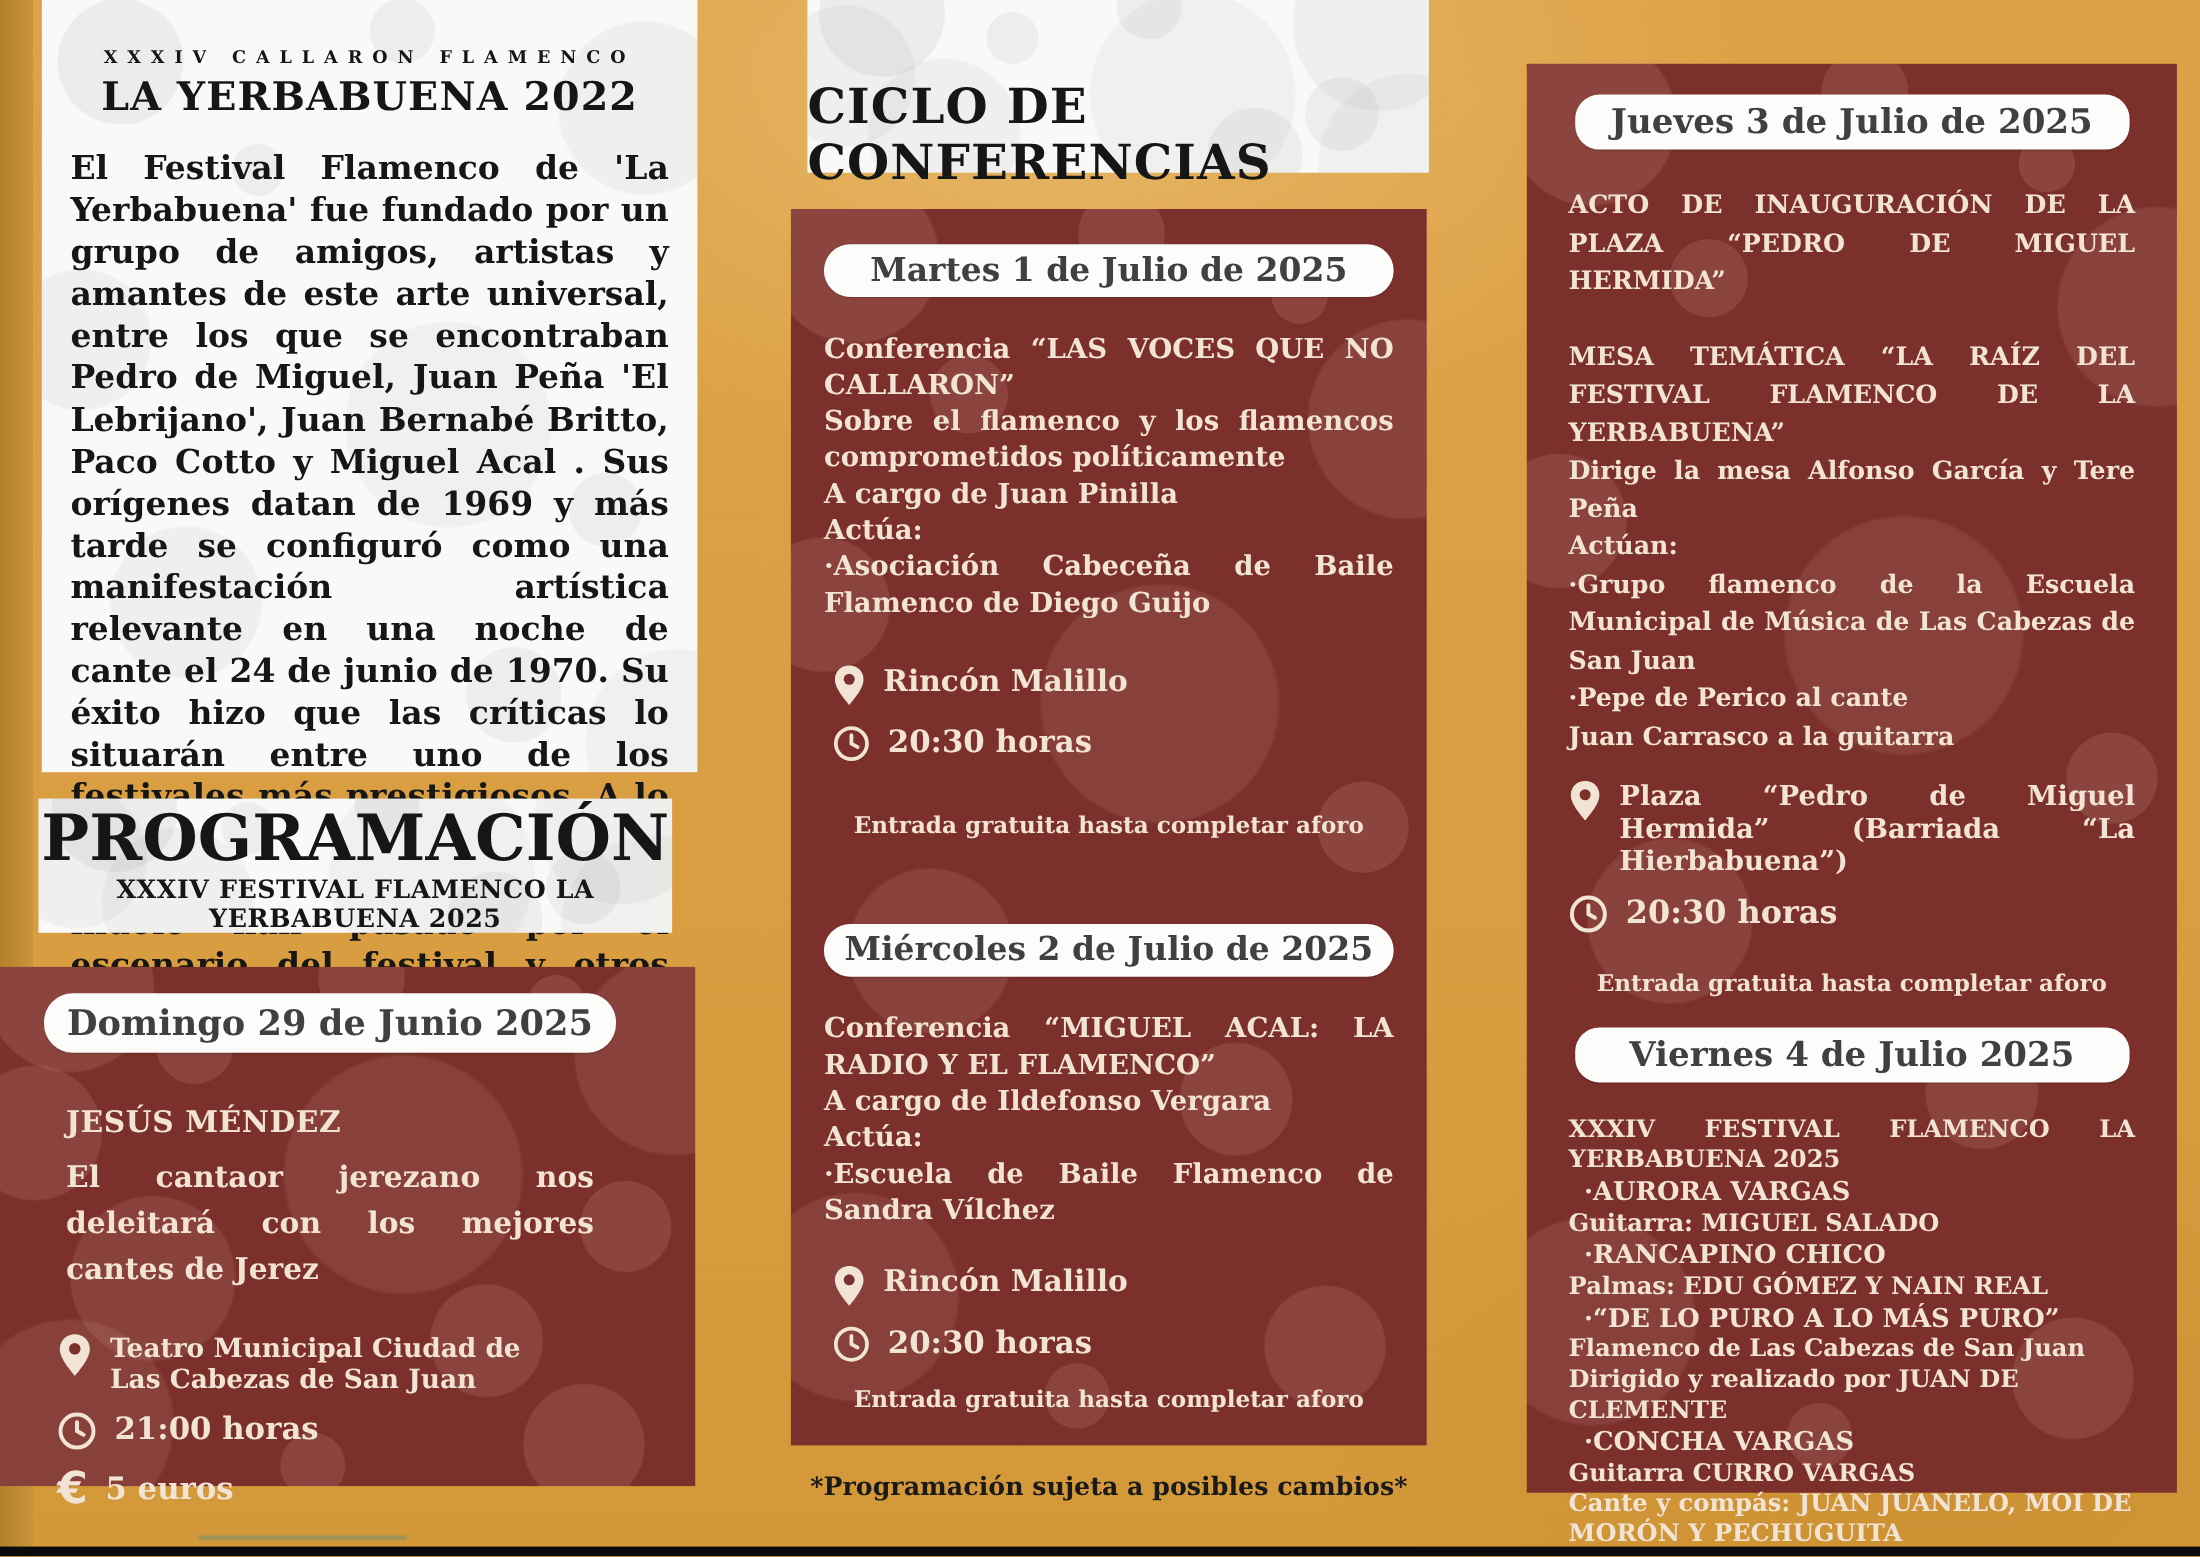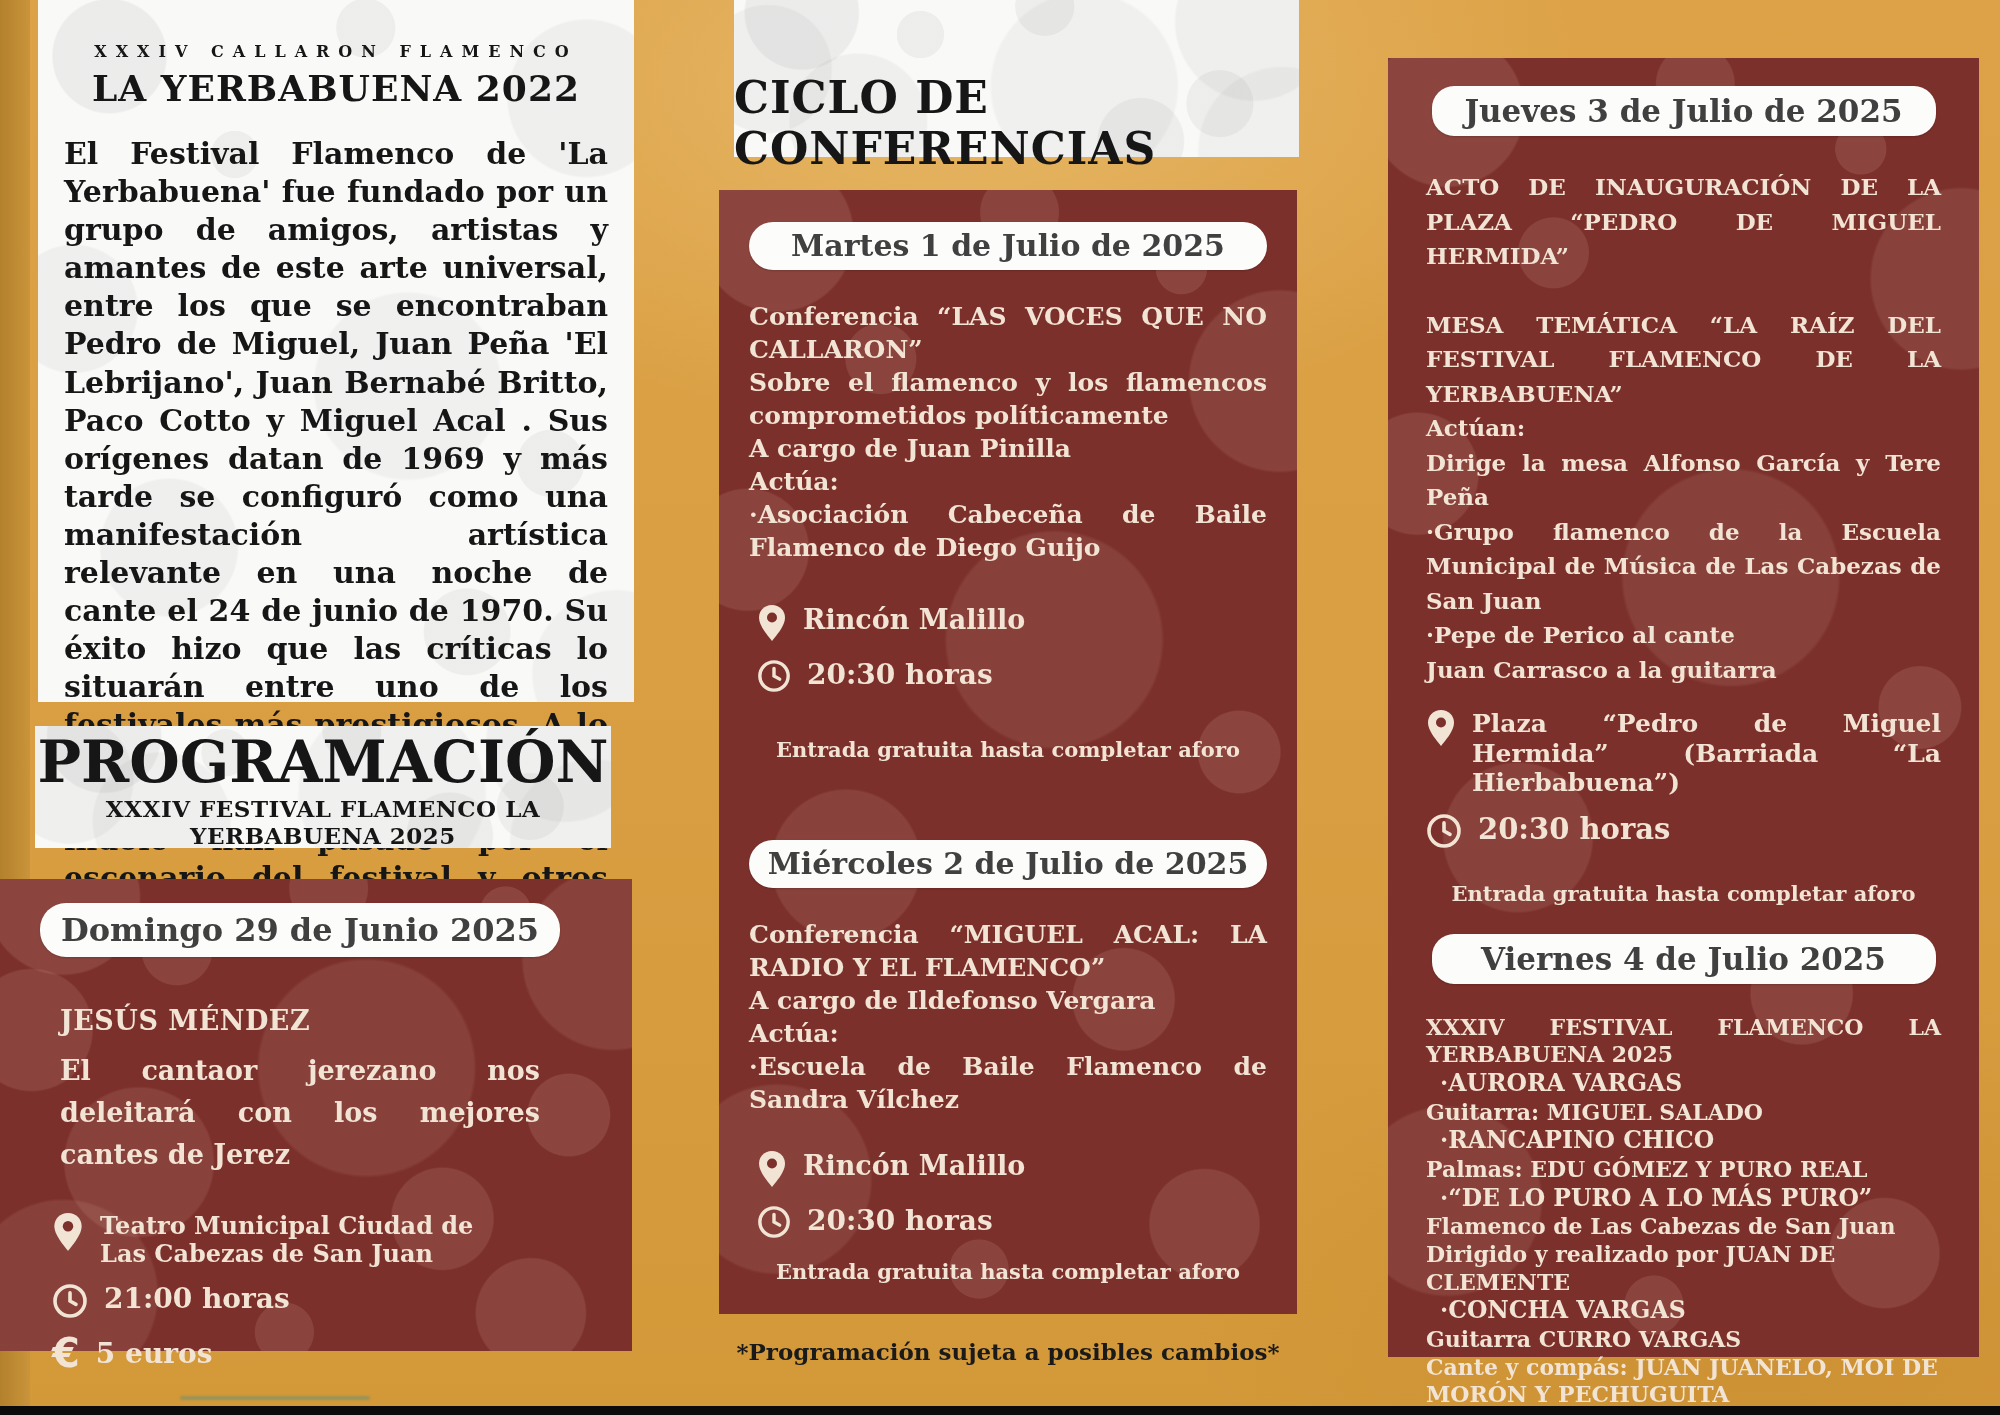--- a/index.html
+++ b/index.html
@@ -215,22 +215,22 @@
     <div class="aforo aforo2">Entrada gratuita hasta completar aforo</div>
   </section>
 
   <div class="footnote">*Programación sujeta a posibles cambios*</div>
 
   <section class="maroon-panel" id="jv">
     <div class="pill">Jueves 3 de Julio de 2025</div>
     <div class="jv-block">ACTO DE INAUGURACIÓN DE LA PLAZA “PEDRO DE MIGUEL HERMIDA”</div>
     <div class="jv-block">
       <div>MESA TEMÁTICA “LA RAÍZ DEL FESTIVAL FLAMENCO DE LA YERBABUENA”</div>
+      <div>Dirige la mesa Alfonso García y Tere Peña</div>
       <div>Actúan:</div>
-      <div>Dirige la mesa Alfonso García y Tere Peña</div>
       <div>·Grupo flamenco de la Escuela Municipal de Música de Las Cabezas de San Juan</div>
       <div>·Pepe de Perico al cante</div>
       <div>Juan Carrasco a la guitarra</div>
     </div>
     <div class="rows">
       <div class="info-row">
         <svg class="icon-pin" width="30" height="40" viewBox="0 0 24 32">
           <path fill="#f2e4d4" d="M12 .8C6 .8 1.6 5.3 1.6 10.9c0 4.2 3 9 5.4 12.3 2 2.7 5 6.4 5 6.4s3-3.7 5-6.4c2.4-3.3 5.4-8.1 5.4-12.3C22.4 5.3 18 .8 12 .8z"></path>
           <circle cx="12" cy="10.8" r="4" fill="#7c302b"></circle>
         </svg>
@@ -246,21 +246,21 @@
       </div>
     </div>
     <div class="aforo">Entrada gratuita hasta completar aforo</div>
 
     <div class="pill">Viernes 4 de Julio 2025</div>
     <div class="v-lines">
       <div class="v-first">XXXIV FESTIVAL FLAMENCO LA YERBABUENA 2025</div>
       <div class="v-artist">·AURORA VARGAS</div>
       <div>Guitarra: MIGUEL SALADO</div>
       <div class="v-artist">·RANCAPINO CHICO</div>
-      <div>Palmas: EDU GÓMEZ Y PURO REAL</div>
+      <div>Palmas: EDU GÓMEZ Y NAIN REAL</div>
       <div class="v-artist">·“DE LO PURO A LO MÁS PURO”</div>
       <div>Flamenco de Las Cabezas de San Juan</div>
       <div>Dirigido y realizado por JUAN DE CLEMENTE</div>
       <div class="v-artist">·CONCHA VARGAS</div>
       <div>Guitarra CURRO VARGAS</div>
       <div>Cante y compás: JUAN JUANELO, MOI DE MORÓN Y PECHUGUITA</div>
     </div>
 
   </section>
 

